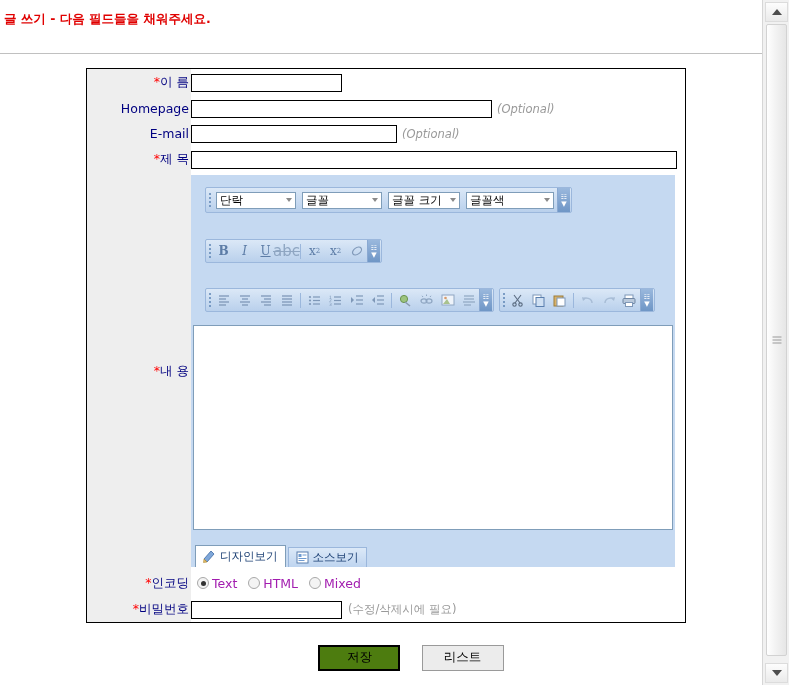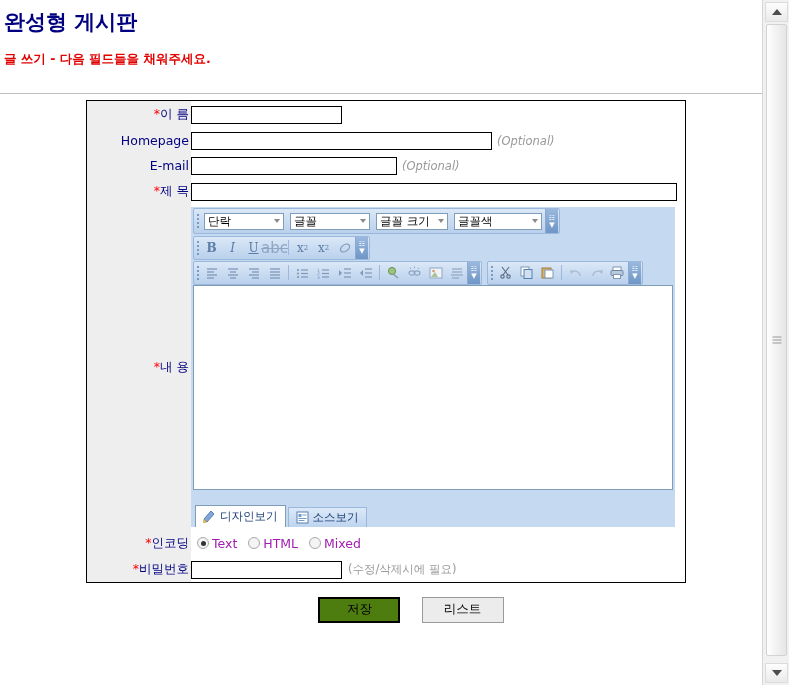--- a/index.html
+++ b/index.html
@@ -38,21 +38,21 @@
     padding: 8px 0 25px 4px;
   }
   .subtitle {
     font-size: 12.5px;
     font-weight: bold;
     color: #e00000;
   }
 
   
   .form-frame {
-    margin: 6px 0 0 86px;
+    margin: 14px 0 0 86px;
     width: 600px;
     border: 1px solid #000000;
     background: #ffffff;
     box-sizing: border-box;
   }
   table.form-table {
     border-collapse: collapse;
     width: 100%;
   }
   td.label-cell {
@@ -111,23 +111,22 @@
     width: 484px;
     border: 0;
     background: #c5d9f1;
   }
   .tb-row {
     background: #c5d9f1;
     background-image:
       radial-gradient(rgba(255,255,255,.55) 0.6px, transparent 0.7px);
     background-size: 4px 4px;
     display: flex;
-    align-items: center;
     height: 25px;
-    padding: 0;
+    padding: 12px;
   }
   .tb-row.r1 { height: 28px; }
   .tb-group {
     display: flex;
     align-items: center;
     height: 22px;
     background: linear-gradient(#dbe8f7, #b9d0ec);
     border: 1px solid #9bb7dc;
     border-radius: 2px;
     margin: 0 3px 0 2px;
@@ -311,20 +310,21 @@
     box-sizing: border-box;
   }
   .btn.primary {
     border: 2px solid #000000;
     background: #4d7c0f;
   }
   .btn.secondary {
     border: 1px solid #9a9a9a;
     background: #ececec;
     padding: 3px 0 4px 0;
+    margin-top: 8px;
   }
 
   
   .scrollbar {
     position: absolute;
     right: 0; top: 0;
     width: 27px;
     height: 685px;
     background: #f1f1f1;
     border-left: 1px solid #d6d6d6;
@@ -375,21 +375,20 @@
     background: #9a9a9a;
     margin: 2px 0;
   }
 </style>
 </head>
 <body>
 
 <div id="page">
   <div class="viewport">
 
-    <h1 class="page-title">완성형 게시판</h1>
     <div class="subtitle-wrap">
       <span class="subtitle">글 쓰기 - 다음 필드들을 채워주세요.</span>
     </div>
 
     <div class="form-frame">
       <table class="form-table">
         <tbody>
 
           <tr>
             <td class="label-cell mid"><span class="req">*</span><span>이 름</span></td>

